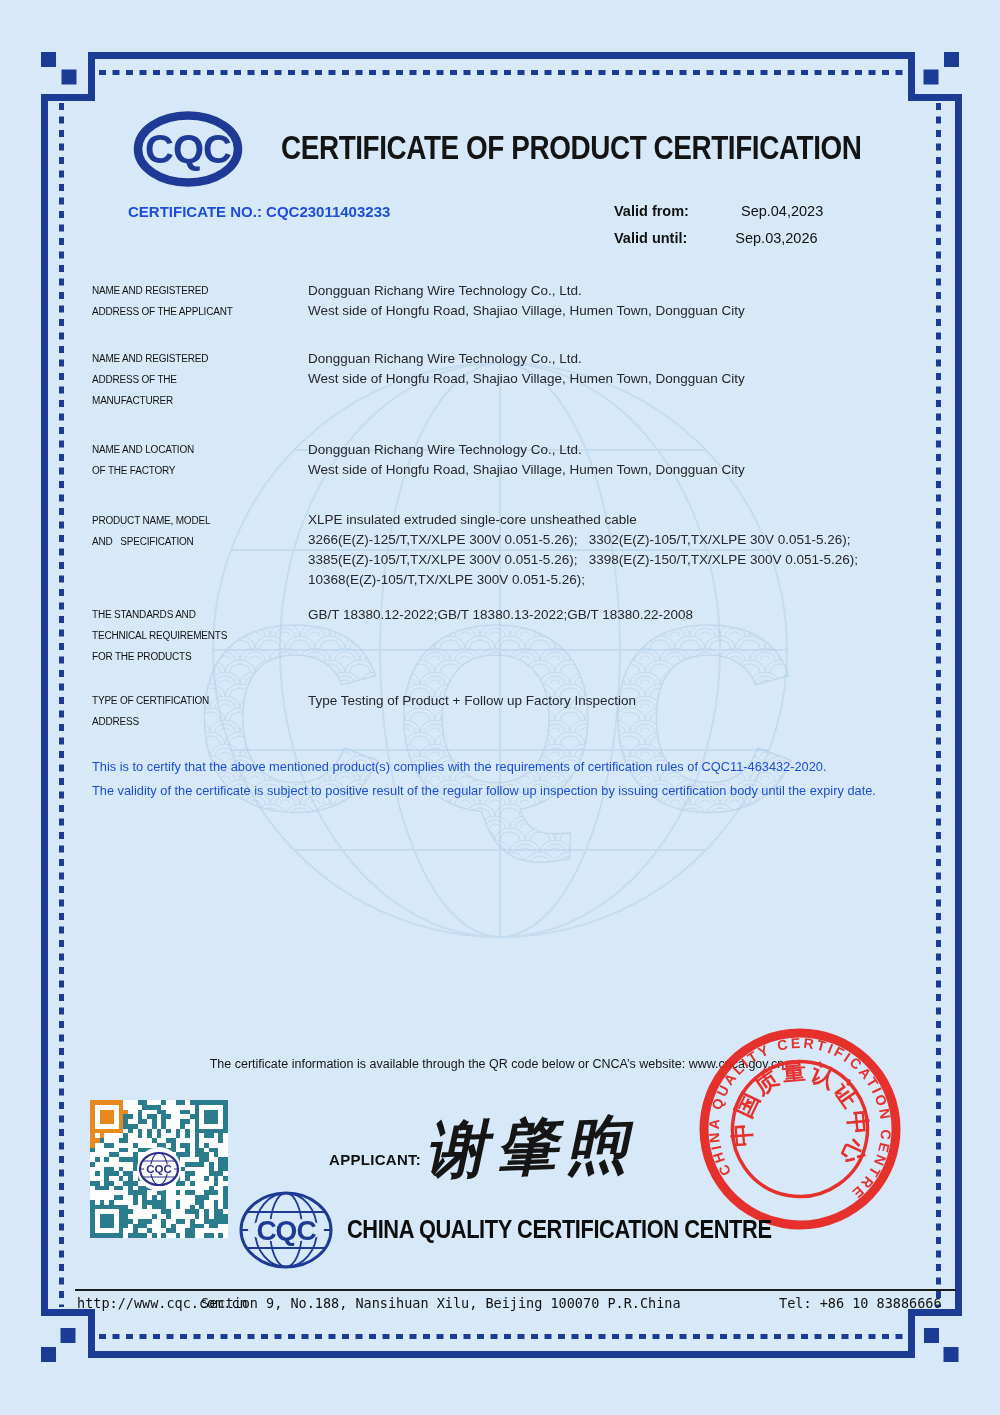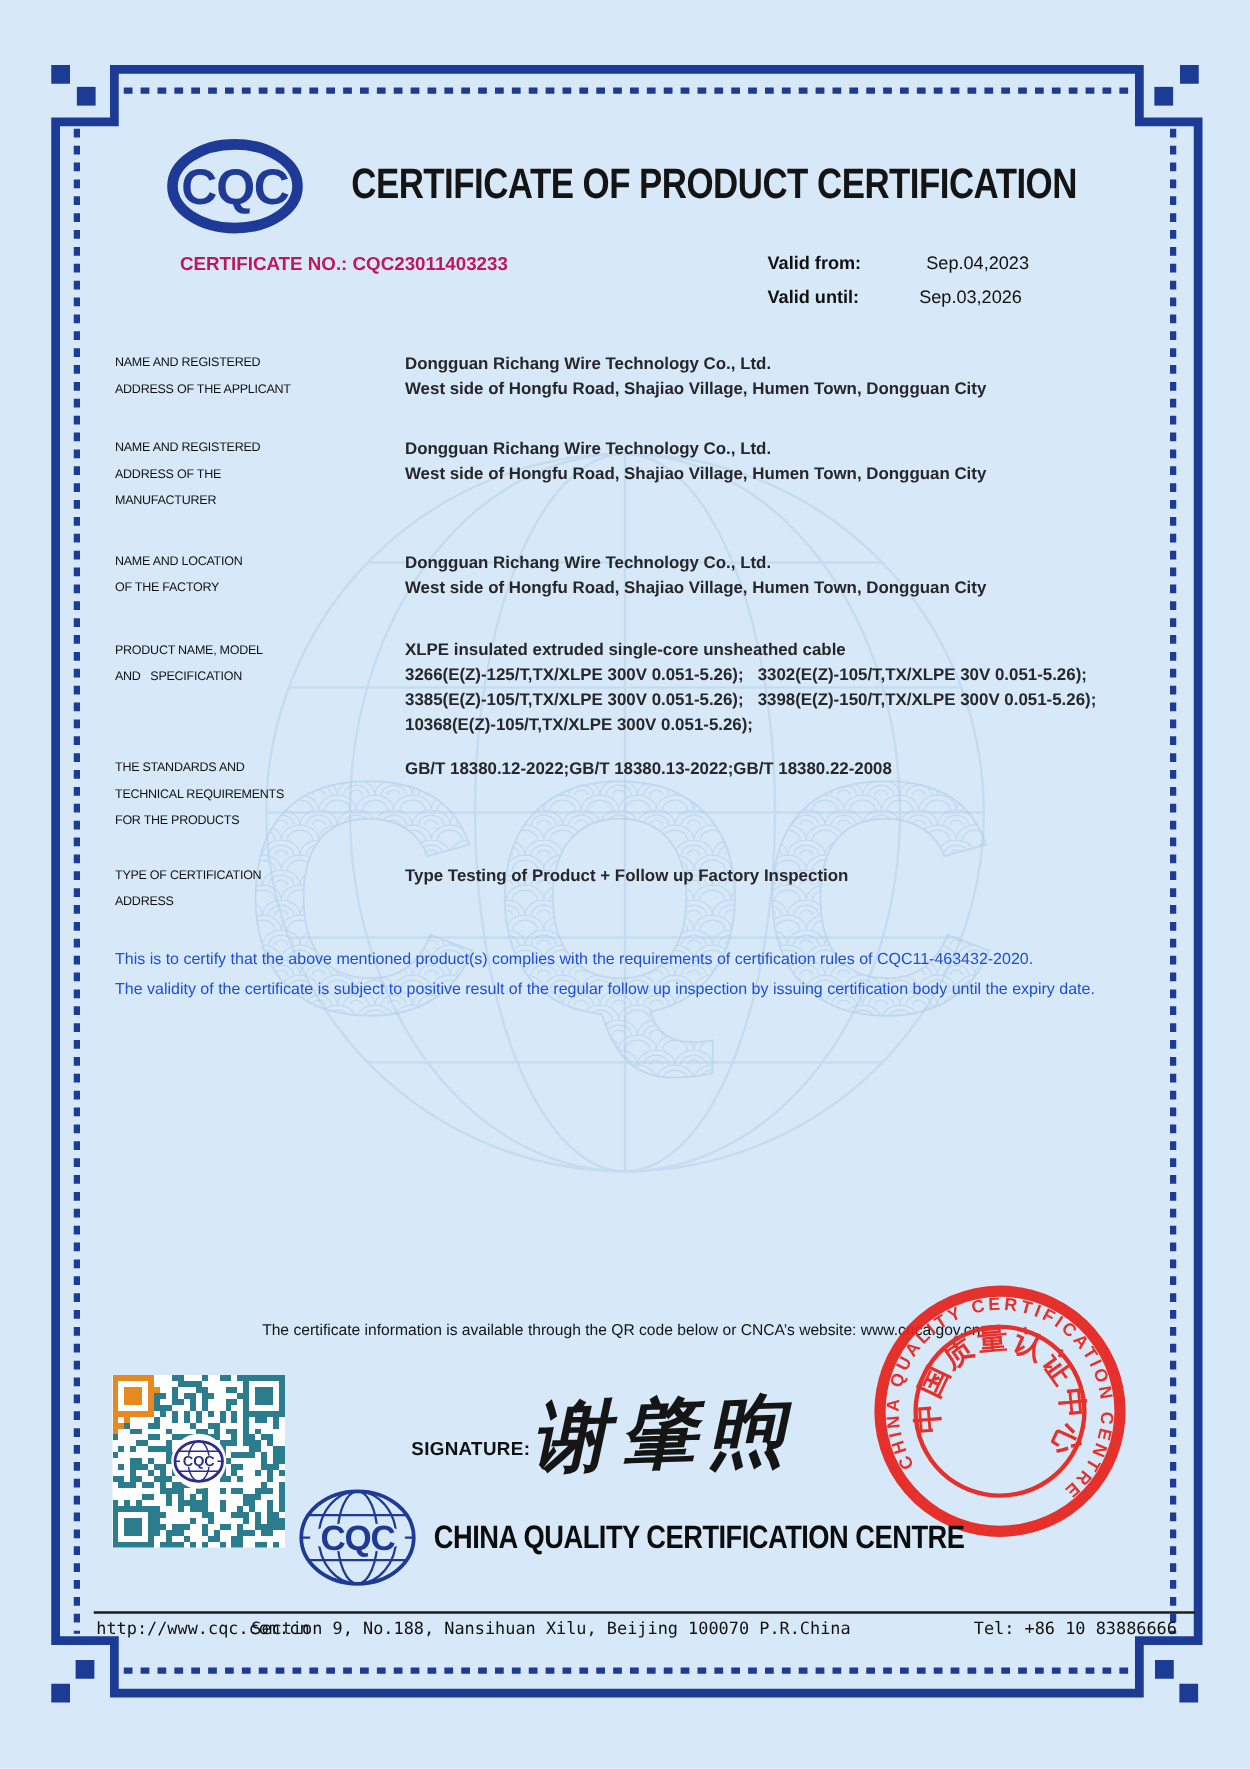--- a/index.html
+++ b/index.html
@@ -8,31 +8,31 @@
     background:#d7e9f8;overflow:hidden;
     font-family:"Liberation Sans",sans-serif;color:#1a1a1a;
   }
   .abs{position:absolute;}
   svg{display:block;}
   
   .title{
     left:281px;top:128px;font-size:34px;font-weight:700;color:#141414;
     letter-spacing:-0.5px;transform:scaleX(0.82);transform-origin:left top;white-space:nowrap;
   }
-  .certno-row{left:128px;top:203px;font-size:15px;font-weight:700;color:#be185d;white-space:pre;margin-left:16px;}
+  .certno-row{left:128px;top:203px;font-size:15px;font-weight:700;color:#1d4ed8;white-space:pre;}
   .valid-row{font-size:14.5px;color:#111;white-space:pre;}
   .valid-row .lbl{font-weight:700;margin-top:24px;}
   .valid-row .val{font-weight:500;margin-left:48px;}
   
   .field-label{
     left:92px;width:215px;font-size:10px;font-weight:400;line-height:21px;
     color:#121212;white-space:pre-wrap;letter-spacing:-0.2px;
   }
   .field-value{
-    left:324px;width:575px;font-size:13.5px;font-weight:700;line-height:20px;
+    left:308px;width:575px;font-size:13.5px;font-weight:400;line-height:20px;
     color:#26262b;white-space:pre-wrap;
   }
   .para{left:92px;width:830px;font-size:12.8px;color:#1d4ed8;line-height:17px;}
   .info-line{left:87px;width:820px;text-align:center;font-size:12.5px;color:#141418;}
   
   .sig-label{left:329px;top:1151px;font-size:15px;font-weight:700;letter-spacing:0.3px;color:#111;}
   .sig-name{
     left:425px;top:1105px;font-size:62px;font-weight:600;color:#151515;
     transform:rotate(-2deg);font-style:italic;letter-spacing:8px;white-space:nowrap;
   }
@@ -446,21 +446,21 @@
       <ellipse cx="23" cy="23" rx="19" ry="16"></ellipse>
       <ellipse cx="23" cy="23" rx="8.5" ry="16" stroke-width="1.2"></ellipse>
       <line x1="6" y1="15" x2="40" y2="15" stroke-width="1.2"></line>
       <line x1="4" y1="23" x2="42" y2="23" stroke-width="1.2"></line>
       <line x1="6" y1="31" x2="40" y2="31" stroke-width="1.2"></line>
     </g>
     <ellipse cx="23" cy="23" rx="15" ry="5.5" fill="#ffffff"></ellipse>
     <text x="23" y="27" text-anchor="middle" font-family="Liberation Sans, sans-serif" font-size="11.5" font-weight="800" fill="#2c2c8f">CQC</text>
   </svg>
 
-  <div class="abs sig-label">SIGNATURE:</div>
+  <div class="abs sig-label">APPLICANT:</div>
   <div class="abs sig-name">谢肇煦</div>
 
   <svg class="abs stamp" style="left:689px;top:1018px" width="222" height="222" viewBox="0 0 222 222">
     <defs>
       <path id="stamp-arc-out" d="M 76.8 184.4 A 81 81 0 1 1 145.2 184.4" fill="none"></path>
       <path id="stamp-arc-in" d="M 70 139.7 A 50 50 0 1 1 152 139.7" fill="none"></path>
     </defs>
     <g transform="rotate(10 111 111)">
       <circle cx="111" cy="111" r="96" fill="none" stroke="#e7231d" stroke-width="9"></circle>
       <circle cx="111" cy="111" r="67.5" fill="none" stroke="#e7231d" stroke-width="3.5"></circle>

